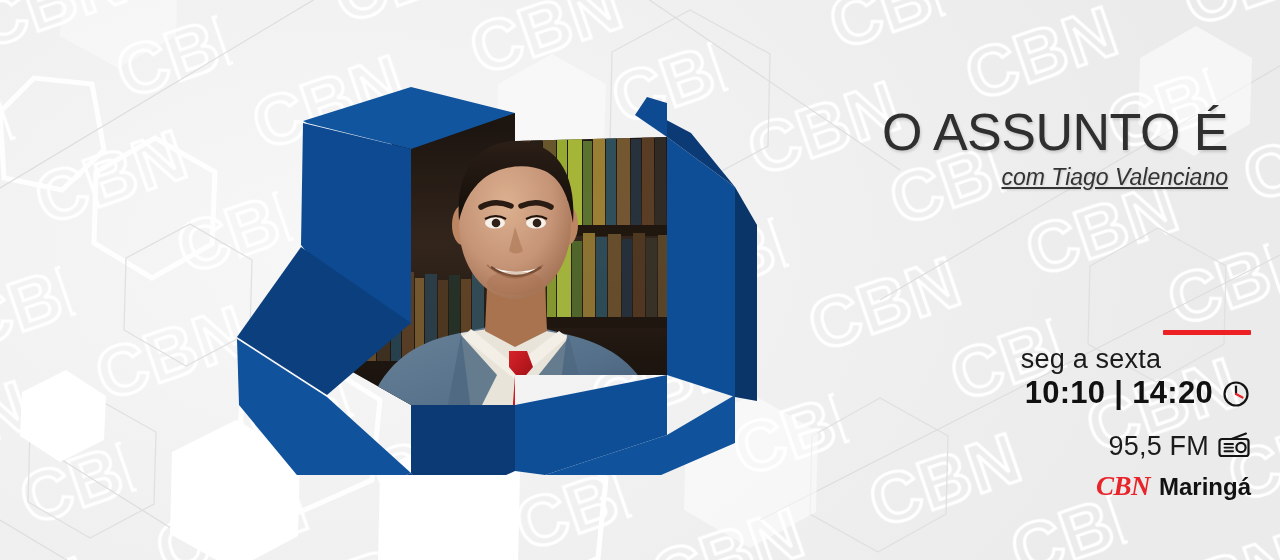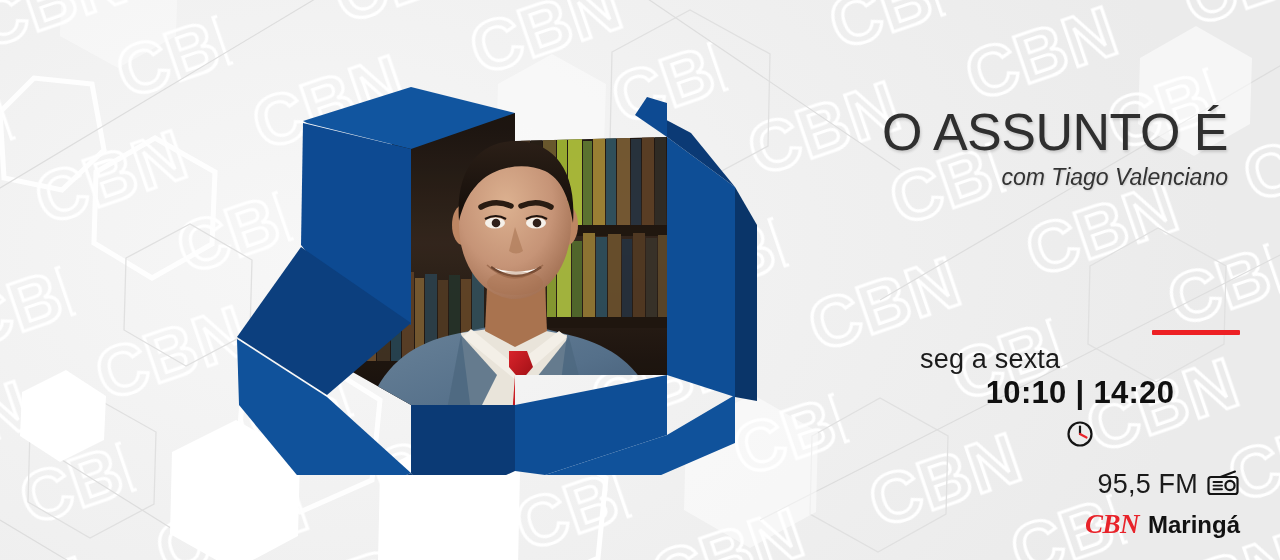--- a/index.html
+++ b/index.html
@@ -63,28 +63,29 @@
   }
   #title-sub{
     font-family:"Liberation Sans", sans-serif;
     font-style:italic;
     font-size:23px;
     font-weight:400;
     color:#333333;
     margin-top:6px;
     white-space:nowrap;
     text-shadow:1px 1px 2px rgba(0,0,0,0.14);
+    text-decoration:underline;
   }
 
   
   #schedule{
     position:absolute;
-    right:40px; top:330px;
+    right:29px; top:330px;
     width:320px;
-    text-align:left;
+    text-align:center;
   }
   #schedule-rule{
     display:block;
     margin-left:auto;
     width:88px; height:5px;
     background:#ed2024;
     border-radius:1px;
     margin-bottom:9px;
   }
   #schedule-days{
@@ -95,21 +96,20 @@
     line-height:1.12;
     white-space:nowrap;
   }
   #schedule-times-row{
     display:flex;
     align-items:center;
     justify-content:flex-end;
     gap:8px;
     margin-top:2px;
     white-space:nowrap;
-    flex-direction:column;
   }
   #schedule-times{
     font-size:31px;
     font-weight:bold;
     color:#111111;
     letter-spacing:0.3px;
     line-height:1.12;
   }
   #schedule-freq-row{
     display:flex;

